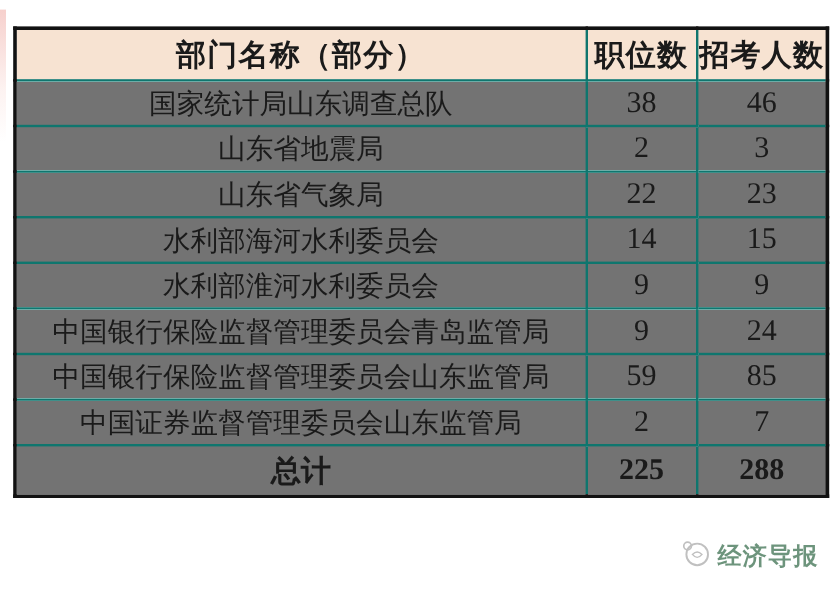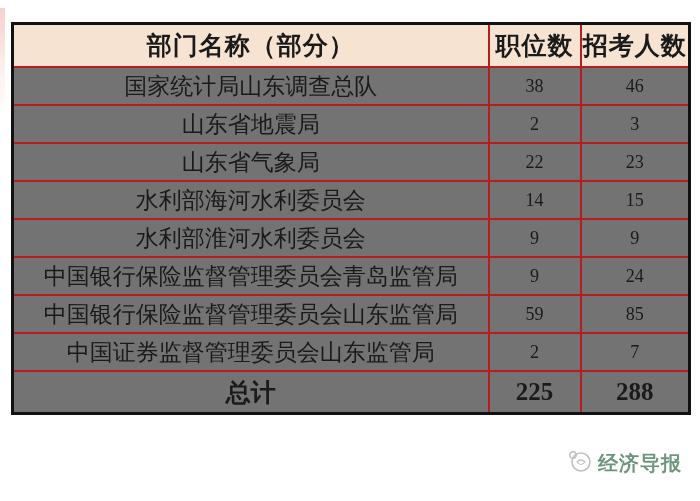--- a/index.html
+++ b/index.html
@@ -13,41 +13,41 @@
     background:linear-gradient(180deg,rgba(230,120,110,.35),rgba(240,170,160,.15) 60%,rgba(240,170,160,0));
     pointer-events:none;
   }
   table.recruit{
     position:absolute;left:11px;top:22px;
     border-collapse:collapse;table-layout:fixed;
     width:677px;
     border:3px solid #121212;
   }
   .recruit th,.recruit td{
-    border:2px solid #b91c1c;
+    border:2px solid #0f766e;
     text-align:center;vertical-align:middle;
     padding:0;overflow:hidden;white-space:nowrap;margin-top:20px;
   }
   col.c-name{width:476px;}
   col.c-pos{width:92px;}
   col.c-rec{width:109px;}
   .recruit thead th{
     background:#f7e3d2;
     height:41px;
     font-size:25px;font-weight:bold;color:#1a1a1a;
     letter-spacing:1px;
   }
   .recruit tbody td{
     height:36px;
     background:#737373;color:#1a1a1a;
   }
   .recruit td.name{font-size:23px;font-weight:500;}
   .recruit td.num{
     font-family:"Liberation Serif","DejaVu Serif",serif;
-    font-size:18px;
+    font-size:25px;
   }
   .recruit tr.total td{height:40px;}
   .recruit tr.total td.name{font-size:25px;font-weight:bold;}
   .recruit tr.total td.num{font-weight:bold;font-size:25px;text-align:center;}
   .watermark{
     position:absolute;left:566px;top:444px;width:130px;height:38px;
     display:flex;align-items:center;gap:2px;
     pointer-events:none;opacity:.62;
   }
   .watermark .logo{flex:0 0 auto;}

